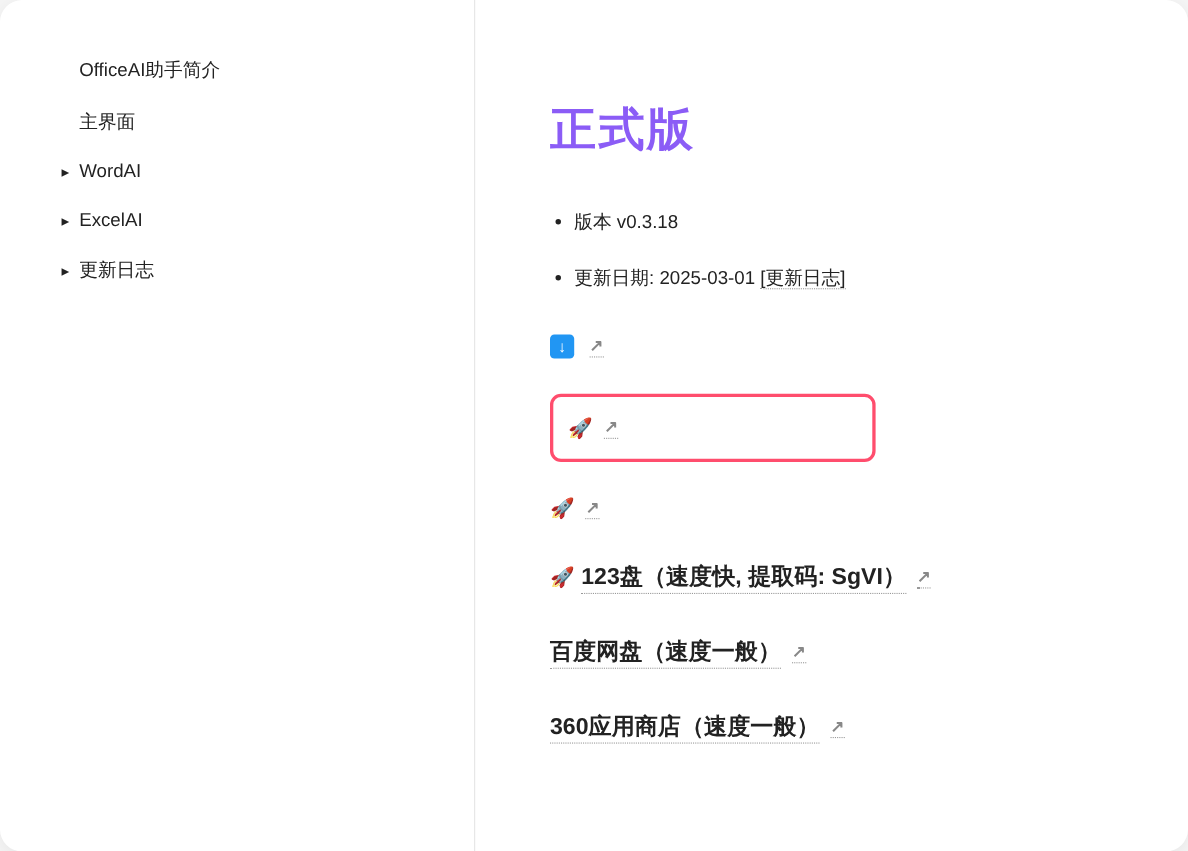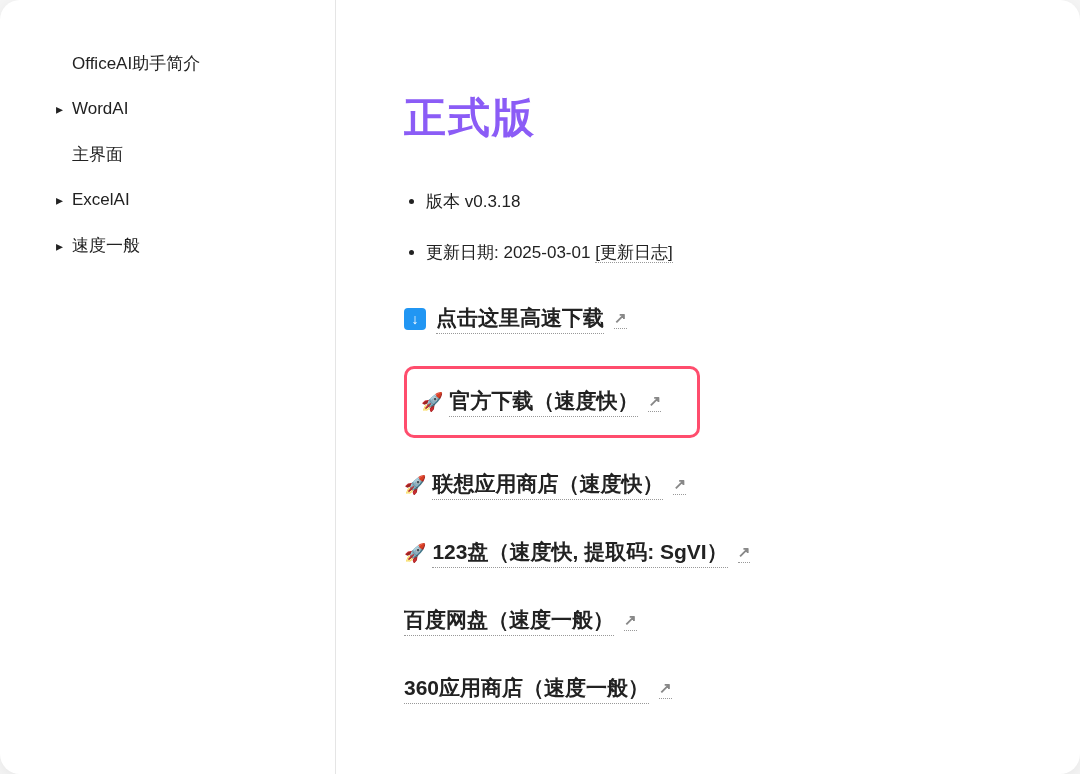--- a/index.html
+++ b/index.html
@@ -20,21 +20,21 @@
       width: 1080px;
       height: 774px;
       background: #ffffff;
       border-radius: 20px;
       box-shadow: 0 4px 16px rgba(0,0,0,0.06);
       display: flex;
       overflow: hidden;
       position: relative;
     }
     .sidebar {
-      width: 336px;
+      width: 432px;
       border-right: 1px solid #e5e5e5;
       padding-top: 40px;
       padding-left: 28px;
     }
     .sidebar-list {
       list-style: none;
     }
     .sidebar-item {
       font-size: 17px;
       color: #222;
@@ -142,59 +142,56 @@
       padding-bottom: 1px;
     }
   </style>
 </head>
 <body>
 
 <div class="card">
   <nav class="sidebar">
     <ul class="sidebar-list">
       <li class="sidebar-item"><span>OfficeAI助手简介</span></li>
+      <li class="sidebar-item"><span>主界面</span></li>
       <li class="sidebar-item has-caret"><span>WordAI</span></li>
-      <li class="sidebar-item"><span>主界面</span></li>
       <li class="sidebar-item has-caret"><span>ExcelAI</span></li>
-      <li class="sidebar-item has-caret"><span>速度一般</span></li>
+      <li class="sidebar-item has-caret"><span>更新日志</span></li>
     </ul>
   </nav>
 
   <main class="main">
     <h1 class="page-title">正式版</h1>
 
     <ul class="info-list">
       <li>
         <span>版本 </span><span>v0.3.18</span>
       </li>
       <li>
         <span>更新日期: </span><span>2025-03-01</span>
         <a href="#" class="changelog-link">[更新日志]</a>
       </li>
     </ul>
 
     <div class="download-links">
 
       <a href="#" class="download-link">
         <span class="dl-icon">↓</span>
-        <span class="link-text">点击这里高速下载</span>
         <span class="external-arrow">↗</span>
       </a>
 
       <div class="highlight-box">
         <a href="#" class="download-link">
           <span class="rocket-icon">🚀</span>
-          <span class="link-text">官方下载（速度快）</span>
           <span class="external-arrow">↗</span>
         </a>
       </div>
 
       <a href="#" class="download-link">
         <span class="rocket-icon">🚀</span>
-        <span class="link-text">联想应用商店（速度快）</span>
         <span class="external-arrow">↗</span>
       </a>
 
       <a href="#" class="download-link">
         <span class="rocket-icon">🚀</span>
         <span class="link-text">123盘（速度快, 提取码: SgVI）</span>
         <span class="external-arrow">↗</span>
       </a>
 
       <a href="#" class="download-link plain">

